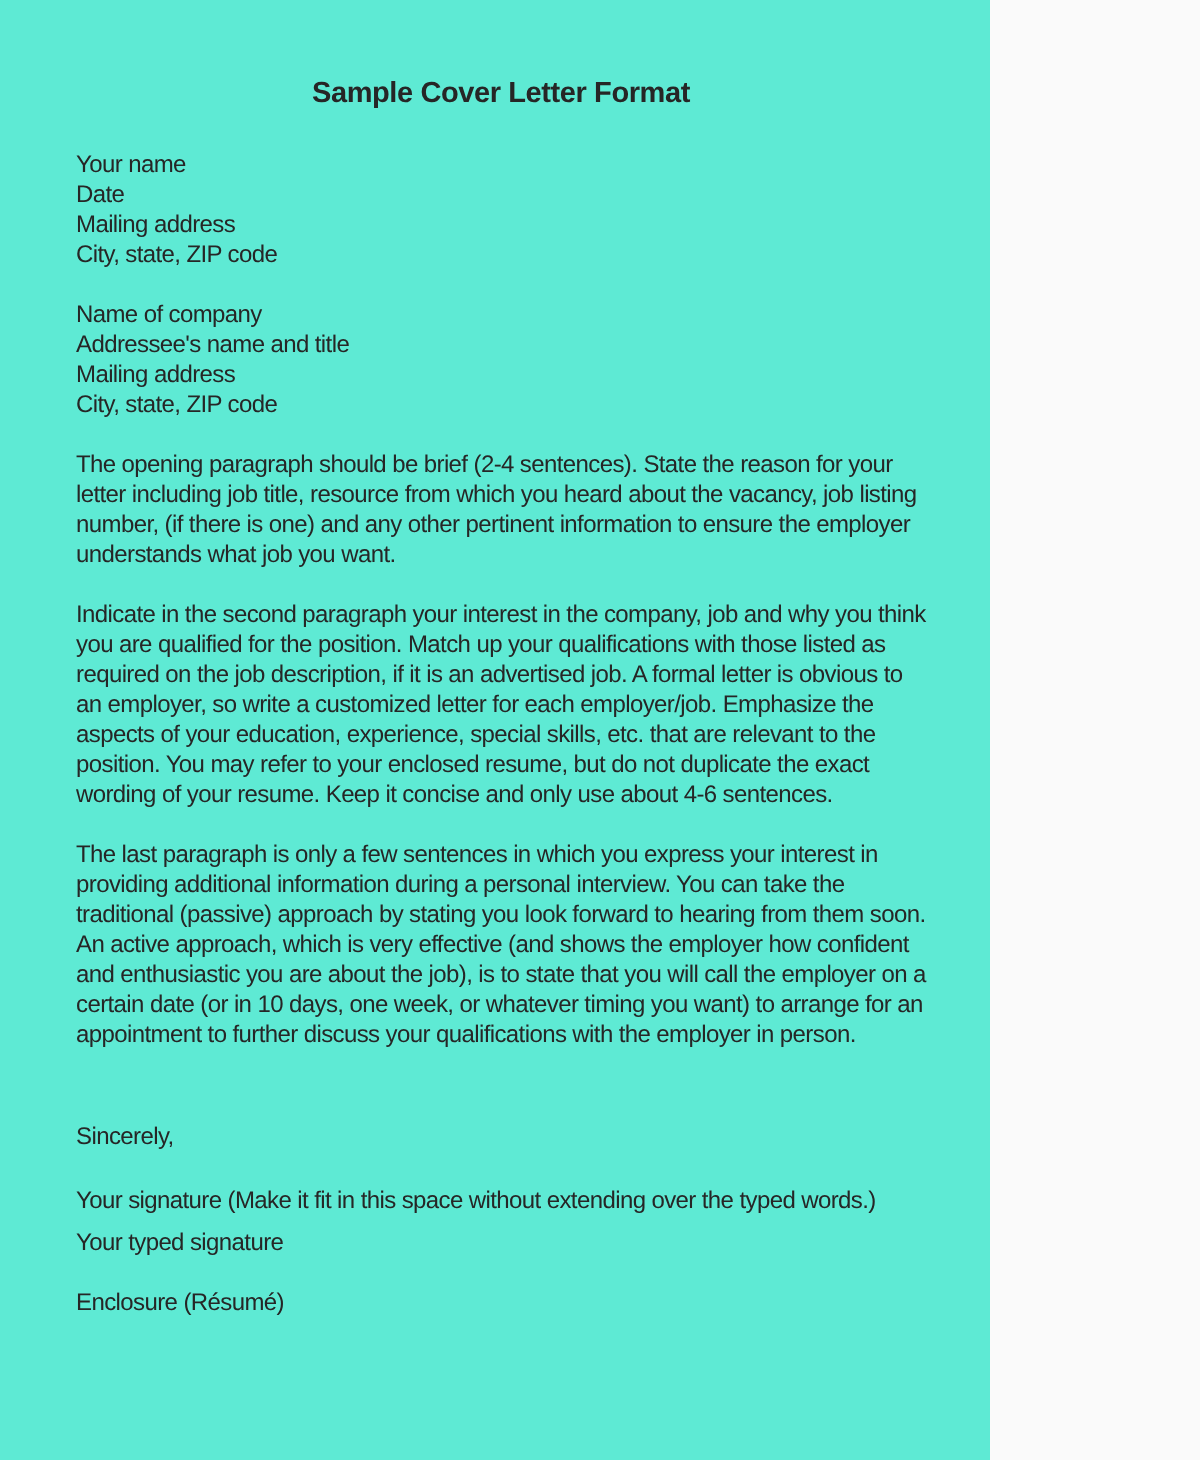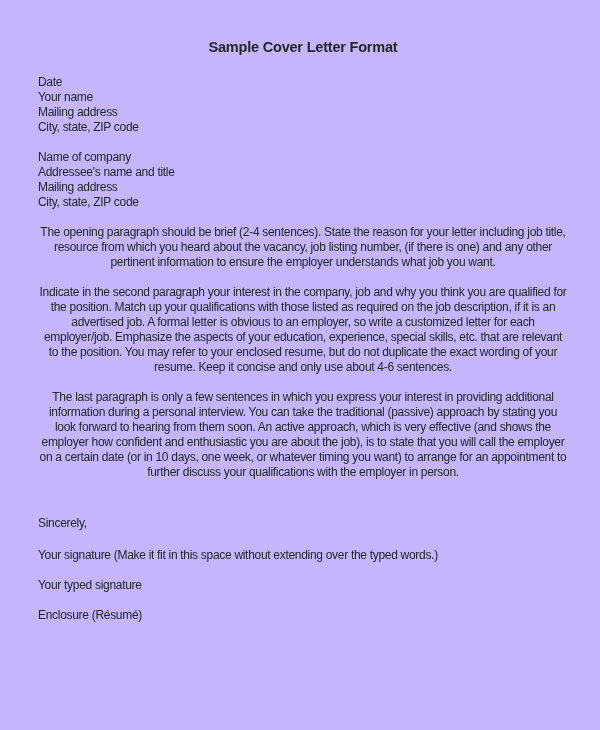--- a/index.html
+++ b/index.html
@@ -2,23 +2,23 @@
 <html><head>
 <meta charset="utf-8">
 <style>
   html, body {
     margin: 0;
     padding: 0;
     background: #fafafa;
   }
   .page {
     position: relative;
-    width: 600px;
+    width: 495px;
     height: 730px;
-    background: #c4b5fd;
+    background: #5eead4;
     font-family: "Liberation Sans", sans-serif;
     color: #262626;
     box-sizing: border-box;
     padding: 39px 32px 0 38px;
     overflow: hidden;
   }
   .doc-title {
     text-align: center;
     font-weight: bold;
     font-size: 14.5px;
@@ -32,37 +32,37 @@
     letter-spacing: -0.3px;
     max-width: 532px;
   }
   .address-block {
     margin-top: 0;
   }
   .sender-block { margin-top: 19px; }
   .recipient-block { margin-top: 15px; }
   .address-block .line { white-space: nowrap; }
   .salutation { margin-top: 60px; white-space: nowrap; }
-  .paragraph { margin-top: 15px; text-align: center; }
+  .paragraph { margin-top: 15px; }
   .closing-block { margin-top: 36px; }
   .closing-line { margin-top: 4px; }
   .signature-note { margin-top: 17px; }
-  .typed-signature { margin-top: 15px; }
+  .typed-signature { margin-top: 6px; }
   .enclosure { margin-top: 15px; }
 </style>
 </head>
 <body>
 
 <div class="page">
 
   <h1 class="doc-title">Sample Cover Letter Format</h1>
 
   <div class="address-block sender-block body-text">
+    <div class="line">Your name</div>
     <div class="line">Date</div>
-    <div class="line">Your name</div>
     <div class="line">Mailing address</div>
     <div class="line">City, state, ZIP code</div>
   </div>
 
   <div class="address-block recipient-block body-text">
     <div class="line">Name of company</div>
     <div class="line">Addressee's name and title</div>
     <div class="line">Mailing address</div>
     <div class="line">City, state, ZIP code</div>
   </div>

